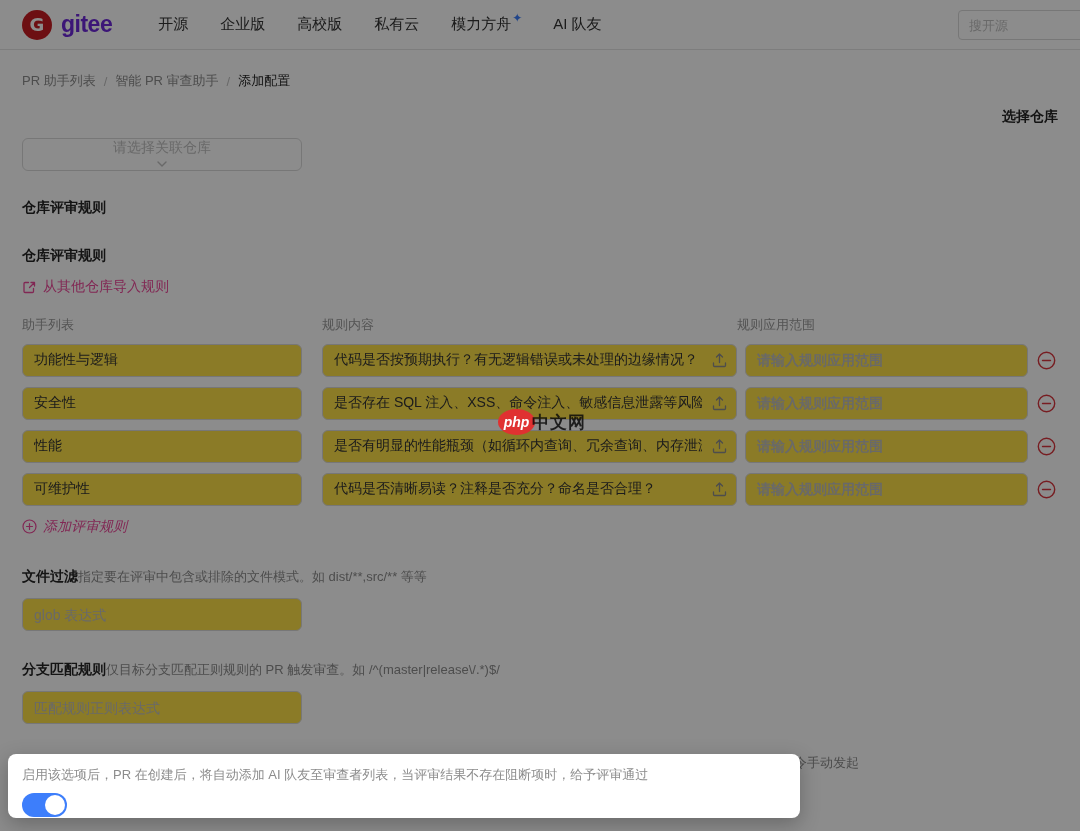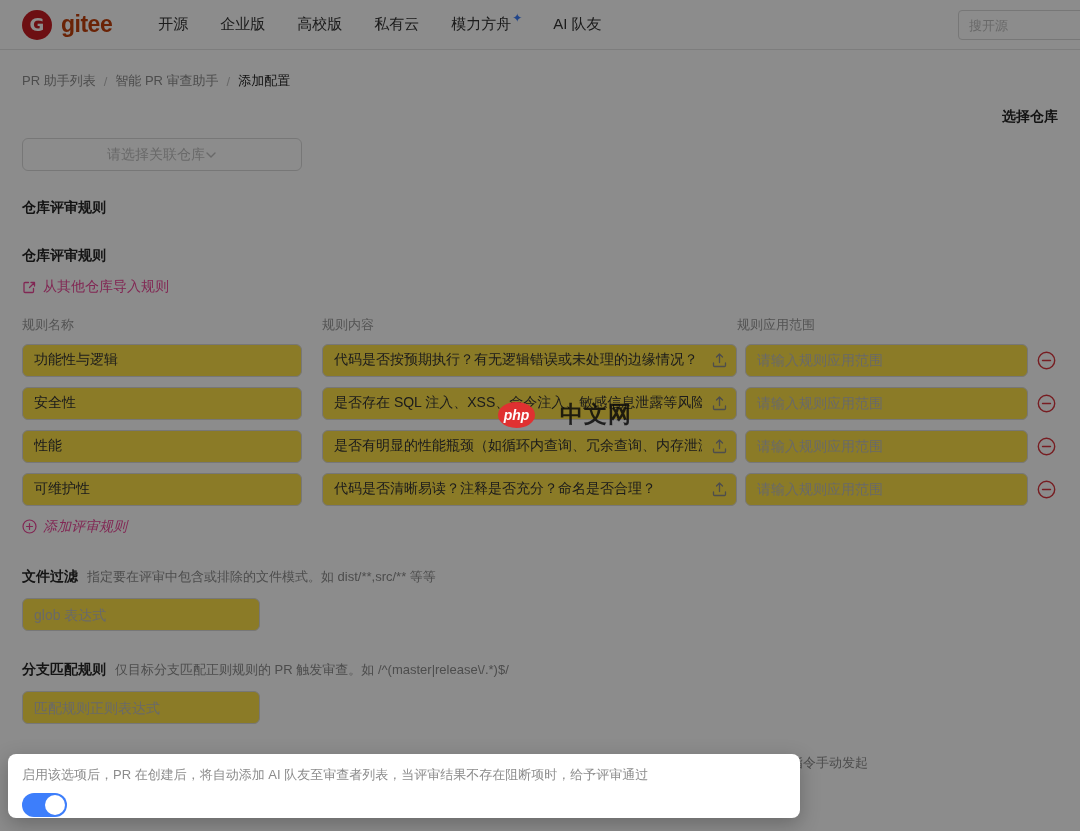--- a/index.html
+++ b/index.html
@@ -23,21 +23,21 @@
     background: #fff;
   }
   .logo-wrap { display: flex; align-items: center; gap: 9px; }
   .logo-circle {
     width: 30px; height: 30px; border-radius: 50%;
     background: #c71d23; color: #fff;
     display: flex; align-items: center; justify-content: center;
     font-weight: 900; font-size: 18px;
     font-family: "DejaVu Sans", sans-serif;
   }
-  .brand { font-size: 23px; font-weight: 800; color: #c2410c; letter-spacing: -0.5px; }
+  .brand { font-size: 23px; font-weight: 800; color: #6d28d9; letter-spacing: -0.5px; }
   .nav-items { display: flex; align-items: center; margin-left: 30px; }
   .nav-item {
     font-size: 15px; color: #333; padding: 0 16px; cursor: pointer;
     position: relative; white-space: nowrap;
   }
   .sparkle {
     color: #3d7efb; font-size: 12px; position: relative; top: -7px; left: 1px;
   }
   .nav-search {
     position: absolute; left: 958px; top: 10px;
@@ -56,22 +56,22 @@
   .breadcrumb .sep { color: #bfbfbf; }
   .breadcrumb .current { color: #262626; }
 
   .section-label { font-size: 14px; font-weight: 700; color: #262626; }
   .mt18 { margin-top: 18px; text-align: right; }
 
   .select-box {
     margin-top: 12px;
     width: 280px; height: 33px;
     border: 1px solid #d9d9d9; border-radius: 6px;
-    display: flex; align-items: center; justify-content: center;
-    padding: 0 11px; cursor: pointer; background: #fff;
+    display: flex; align-items: center; justify-content: space-between;
+    padding: 0 11px; cursor: pointer; background: #fff; flex-direction: column;
   }
   .select-box .ph { font-size: 14px; color: #bfbfbf; }
   .chev { color: #bfbfbf; }
 
   .rules-title-1 { margin-top: 28px; }
   .rules-title-2 { margin-top: 30px; }
 
   .link-row {
     margin-top: 13px;
     display: inline-flex; align-items: center; gap: 6px;
@@ -96,32 +96,32 @@
     font-family: "Liberation Sans", "DejaVu Sans", sans-serif;
   }
   .inp::placeholder { color: #bfbfbf; }
   .name-inp { width: 280px; }
   .content-wrap { position: relative; width: 415px; margin-left: 20px; }
   .content-inp { width: 100%; padding-right: 34px; white-space: nowrap; overflow: hidden; }
   .upload-btn {
     position: absolute; right: 9px; top: 8px; width: 17px; height: 17px;
     color: #8c8c8c; cursor: pointer;
   }
-  .scope-inp { width: 283px; margin-left: 8px; }
+  .scope-inp { width: 283px; margin-left: 8px; font-weight: bold; }
   .minus-btn {
     width: 19px; height: 19px; margin-left: 9px; cursor: pointer;
     color: #d9363e; flex: none;
   }
 
   .add-rule-link { margin-top: 12px; font-style: italic; }
 
   .field-block { margin-top: 30px; }
-  .field-head { display: flex; align-items: baseline; gap: 9px; }
+  .field-head { display: flex; align-items: baseline; }
   .field-desc { font-size: 13px; color: #8c8c8c; }
-  .field-inp { margin-top: 12px; width: 238px; display: block; }
+  .field-inp { margin-top: 12px; width: 280px; display: block; }
 
   
   .toggle {
     width: 45px; height: 24px; border-radius: 12px;
     background: #3d7efb; position: relative; cursor: pointer;
     margin-top: 15px;
   }
   .toggle .knob {
     position: absolute; right: 2px; top: 2px;
     width: 20px; height: 20px; border-radius: 50%; background: #fff;
@@ -138,32 +138,32 @@
     background: #fff; border-radius: 8px;
     box-shadow: 0 6px 20px rgba(0,0,0,0.25);
     z-index: 20;
     padding: 12px 14px;
   }
   .spotlight-card .field-head { gap: 8px; }
   .spotlight-card .toggle { margin-top: 9px; }
 
   
   .watermark {
-    position: absolute; left: 498px; top: 399px; z-index: 30;
-    display: flex; align-items: center; gap: 28px;
+    position: absolute; left: 498px; top: 409px; z-index: 30;
+    display: flex; align-items: center;
   }
   .wm-badge {
     width: 37px; height: 26px; border-radius: 50%;
     background: #e03131; color: #fff;
     font-weight: 700; font-style: italic; font-size: 14px;
     display: flex; align-items: center; justify-content: center;
   }
   .wm-text {
     margin-left: -3px;
-    font-size: 23px; font-weight: 800; color: rgba(10,10,10,0.85);
+    font-size: 17px; font-weight: 800; color: rgba(10,10,10,0.85);
     letter-spacing: 1px;
   }
 
   svg { display: block; }
 </style>
 </head>
 <body>
 
 <div class="navbar">
   <div class="logo-wrap">
@@ -205,21 +205,21 @@
 
   <div class="link-row">
     <svg width="15" height="15" viewBox="0 0 15 15">
       <path d="M6.5 2.5 H3 a1 1 0 0 0 -1 1 V11.5 a1 1 0 0 0 1 1 H10.5 a1 1 0 0 0 1 -1 V8.5" fill="none" stroke="currentColor" stroke-width="1.3" stroke-linecap="round"></path>
       <path d="M9 2.5 H12.5 V6 M12.5 2.5 L7.5 7.5" fill="none" stroke="currentColor" stroke-width="1.3" stroke-linecap="round" stroke-linejoin="round"></path>
     </svg>
     <span>从其他仓库导入规则</span>
   </div>
 
   <div class="table-headers">
-    <span class="th-name">规则名称</span>
+    <span class="th-name">助手列表</span>
     <span class="th-content">规则内容</span>
     <span class="th-scope">规则应用范围</span>
   </div>
 
   
   <div class="rule-row">
     <input class="inp name-inp" value="功能性与逻辑" style="">
     <div class="content-wrap">
       <input class="inp content-inp" value="代码是否按预期执行？有无逻辑错误或未处理的边缘情况？" style="">
       <svg class="upload-btn" viewBox="0 0 17 17">

